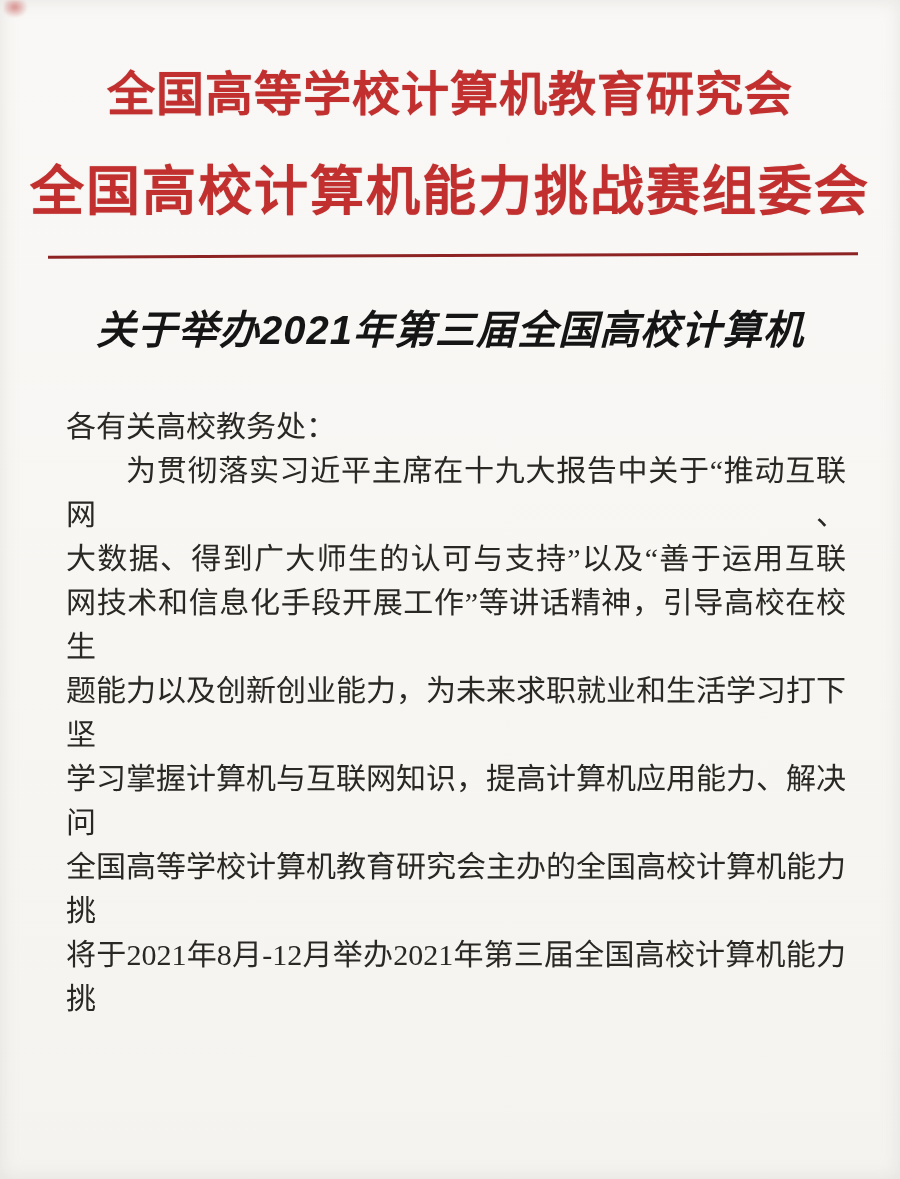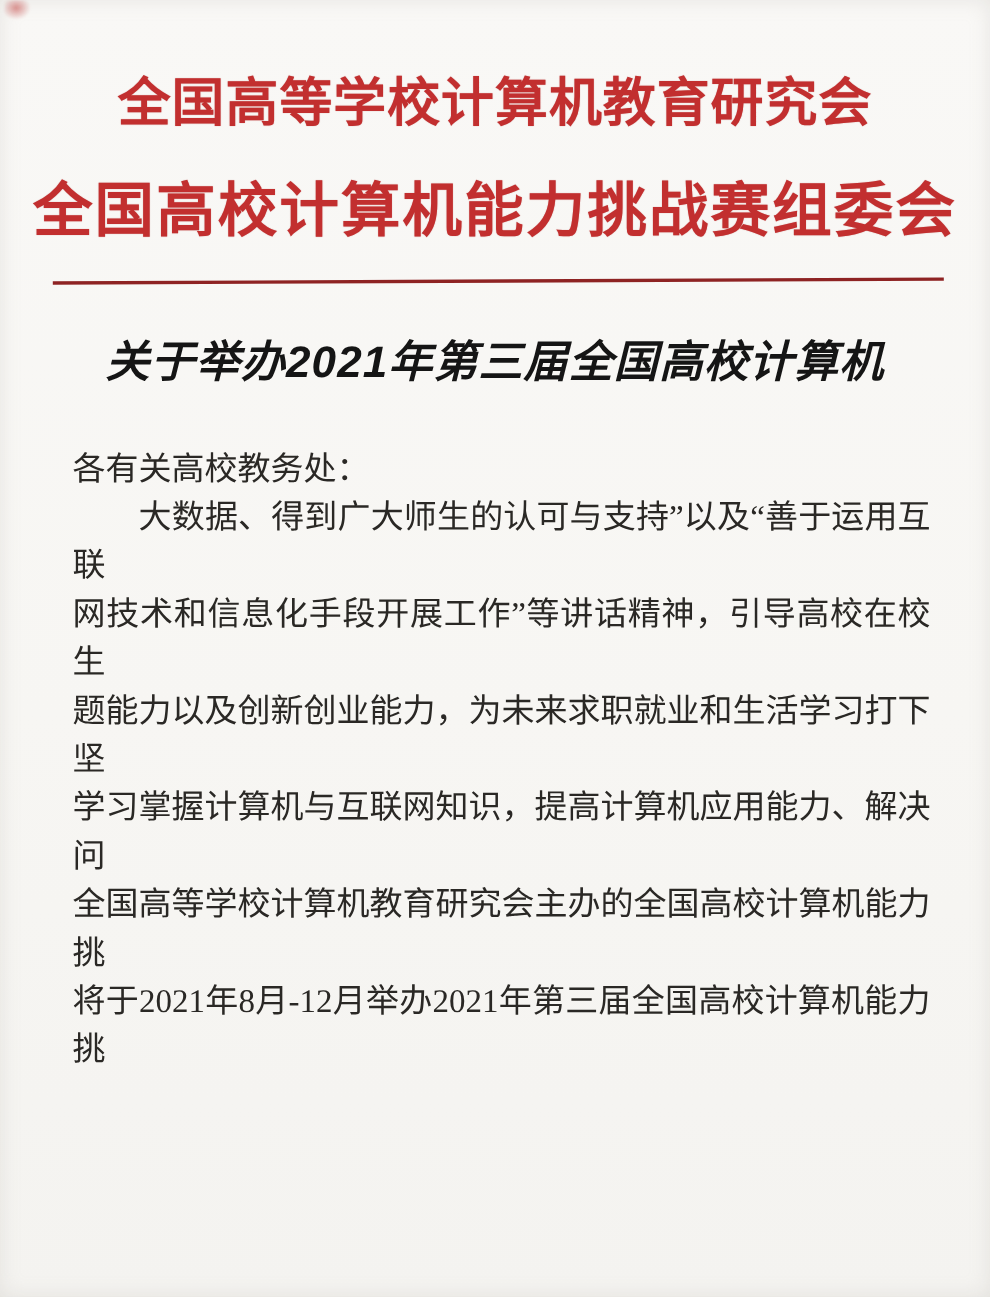--- a/index.html
+++ b/index.html
@@ -89,20 +89,21 @@
   </header>
 
   <h1 class="doc-title">
     <span class="t-line">关于举办2021年第三届全国高校计算机</span>
   </h1>
 
   <main class="doc-body">
     <div class="salutation">各有关高校教务处：</div>
 
     <div class="para short-last">
+        <div class="line">为贯彻落实习近平主席在十九大报告中关于“推动互联网、</div>
         <div class="line">大数据、得到广大师生的认可与支持”以及“善于运用互联</div>
         <div class="line">网技术和信息化手段开展工作”等讲话精神，引导高校在校生</div>
         <div class="line">题能力以及创新创业能力，为未来求职就业和生活学习打下坚</div>
         <div class="line">学习掌握计算机与互联网知识，提高计算机应用能力、解决问</div>
         <div class="line">全国高等学校计算机教育研究会主办的全国高校计算机能力挑</div>
         <div class="line">将于2021年8月-12月举办2021年第三届全国高校计算机能力挑</div>
       </div>
 
   </main>
 

